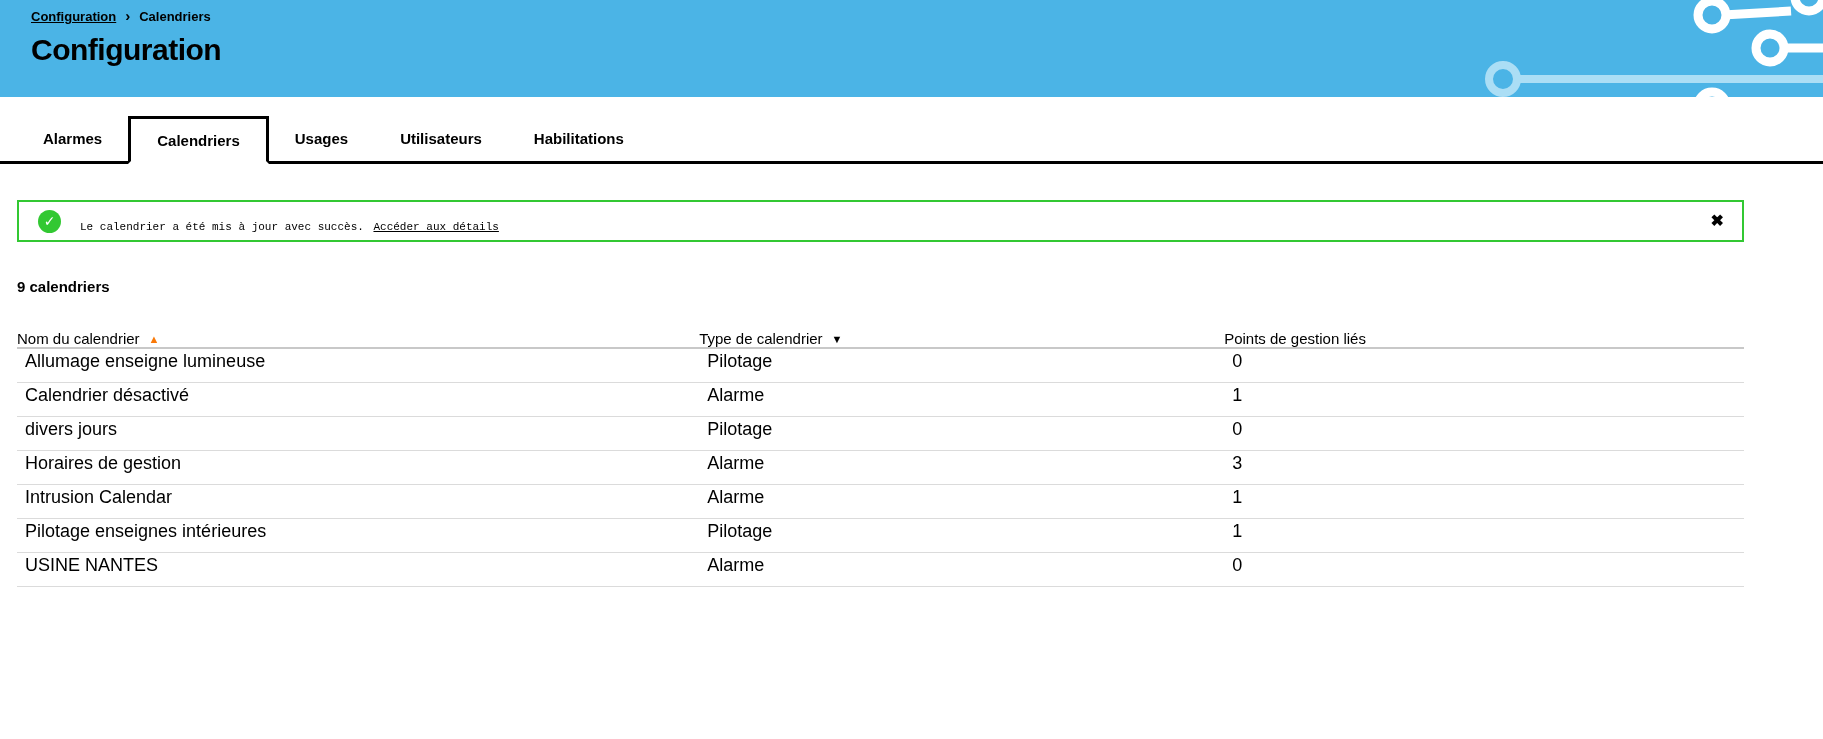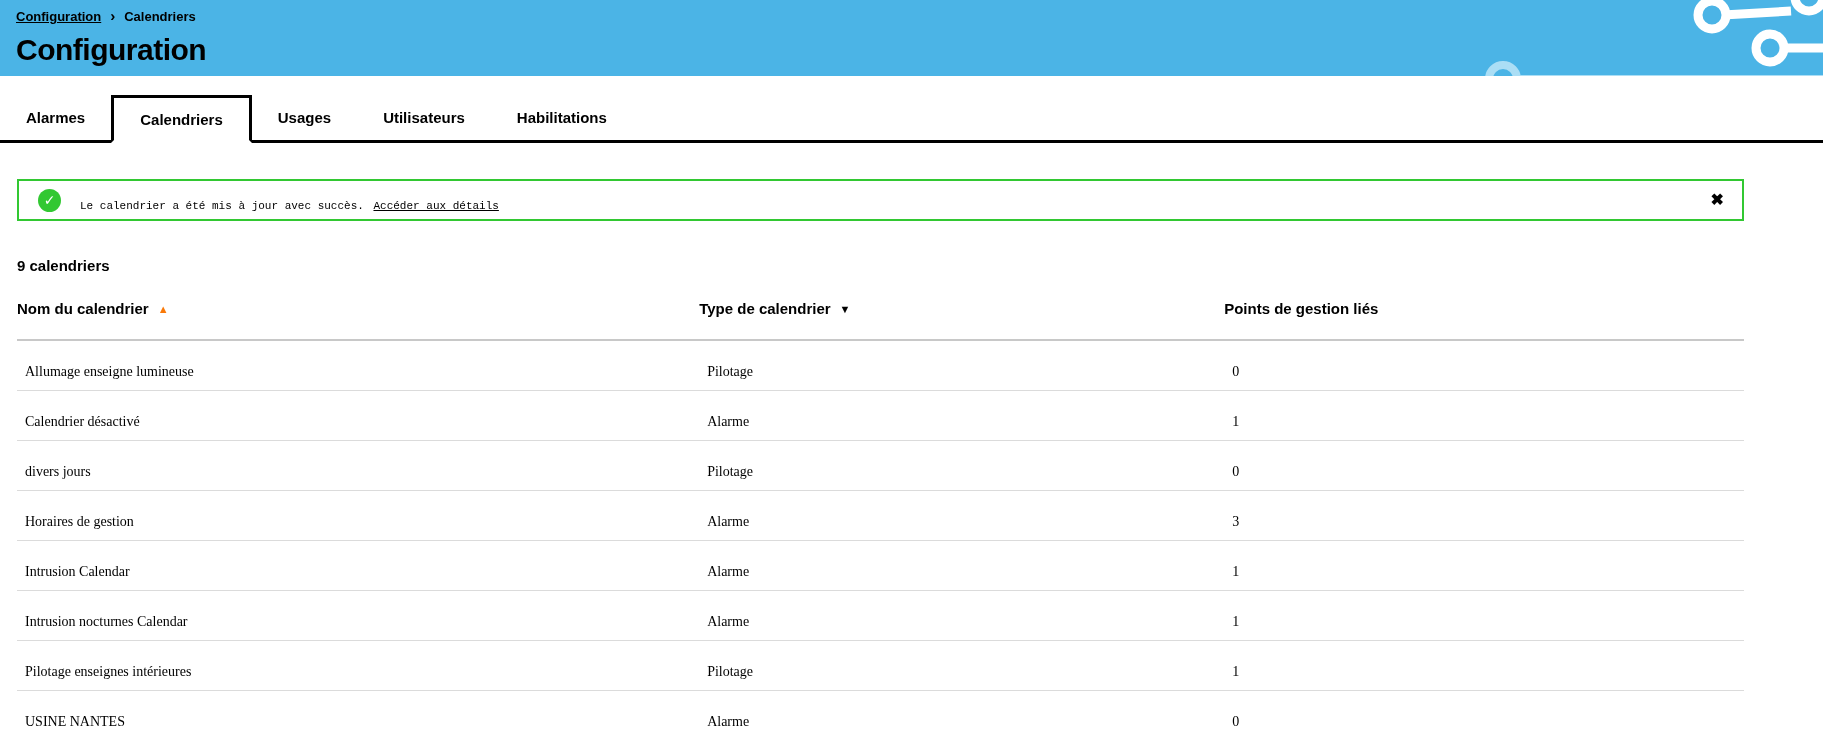--- a/index.html
+++ b/index.html
@@ -5,38 +5,38 @@
   * { box-sizing: border-box; }
   html, body { margin: 0; padding: 0; }
   body {
     width: 1823px; height: 739px; overflow: hidden;
     background: #fff; color: #000;
     font-family: "Liberation Sans", "DejaVu Sans", sans-serif;
   }
 
   
   .app-header {
-    position: relative; height: 76px;
+    position: relative; height: 97px;
     background: var(--header-blue, #4BB4E6);
-    padding: 7px 0 0 16px; overflow: hidden;
+    padding: 7px 0 0 31px; overflow: hidden;
   }
   .breadcrumb { font-size: 13px; font-weight: bold; line-height: 18px; }
   .bc-link { color: #000; text-decoration: underline; cursor: pointer; }
   .bc-sep { margin: 0 9px; font-size: 15px; }
   .bc-current { color: #000; }
   .page-title {
     margin: 8px 0 0 0; font-size: 30px; font-weight: bold;
     letter-spacing: -0.5px; line-height: 32px;
   }
   .circuit { position: absolute; top: 0; right: 0; pointer-events: none; }
 
   
   .tabbar {
     display: flex; align-items: flex-end;
-    margin-top: 22px; padding-left: 0;
+    margin-top: 22px; padding-left: 17px;
     height: 45px; border-bottom: 3px solid #000;
   }
   .tab {
     font: inherit; font-size: 15px; font-weight: bold;
     background: none; border: none; cursor: pointer;
     height: 45px; padding: 0 26px; white-space: nowrap; color: #000;
   }
   .tab.active {
     border: 3px solid #000; border-bottom: 3px solid #fff;
     height: 48px; margin-bottom: -3px; background: #fff;
@@ -57,41 +57,41 @@
     font-size: 14px; font-weight: bold; line-height: 1;
   }
   .alert-text { margin: 12px 0 0 19px; font-size: 11px; font-family: Liberation Mono, monospace; }
   .alert-link { color: #000; text-decoration: underline; cursor: pointer; margin-left: 3px; }
   .alert-close {
     margin-left: auto; background: none; border: none; cursor: pointer;
     font-size: 16px; font-weight: bold; color: #000; padding: 0 2px; line-height: 1;
   }
 
   .toolbar { margin-top: 36px; display: flex; justify-content: space-between; align-items: flex-end; }
-  .count { font-size: 15px; font-weight: bold; }
+  .count { font-size: 15px; font-weight: bold; margin-bottom: 9px; }
   .btn-add {
     font: inherit; font-size: 15px; font-weight: bold; color: #000;
     background: var(--accent-orange, #F97908); border: none; cursor: pointer;
     height: 38px; padding: 0 23px;
   }
 
   
   .cal-table { width: 100%; margin-top: 12px; border-collapse: collapse; table-layout: fixed; }
   .cal-table th {
-    text-align: left; font-size: 15px; font-weight: bold;
-    padding: 14px 0 22px 0; border-bottom: 2px solid #C8C8C8;
+    text-align: left; font-size: 15px; font-weight: normal;
+    padding: 14px 0 0 0; border-bottom: 2px solid #C8C8C8;
     cursor: pointer; white-space: nowrap;
   }
   .cal-table th.no-sort { cursor: default; }
   .sort-asc { color: var(--accent-orange, #F97908); font-size: 11px; margin-left: 9px; vertical-align: 1px; }
   .sort-drop { color: #000; font-size: 11px; margin-left: 9px; vertical-align: 1px; }
   .cal-table td {
-    font-size: 14px; padding: 23px 0 10px 8px;
+    font-size: 18px; padding: 2px 0 10px 8px;
     border-bottom: 1px solid #DBDBDB; white-space: nowrap;
-    overflow: hidden; text-overflow: ellipsis; font-family: Liberation Serif, serif;
+    overflow: hidden; text-overflow: ellipsis;
   }
 </style>
 </head>
 <body>
 
 <header class="app-header">
   <nav class="breadcrumb">
     <a class="bc-link">Configuration</a><span class="bc-sep">›</span><span class="bc-current">Calendriers</span>
   </nav>
   <h1 class="page-title">Configuration</h1>
@@ -180,25 +180,20 @@
     <td>3</td>
   </tr>
 
 
   <tr>
     <td>Intrusion Calendar</td>
     <td>Alarme</td>
     <td>1</td>
   </tr>
 
-  <tr>
-    <td>Intrusion nocturnes Calendar</td>
-    <td>Alarme</td>
-    <td>1</td>
-  </tr>
 
   <tr>
     <td>Pilotage enseignes intérieures</td>
     <td>Pilotage</td>
     <td>1</td>
   </tr>
 
   <tr>
     <td>USINE NANTES</td>
     <td>Alarme</td>

